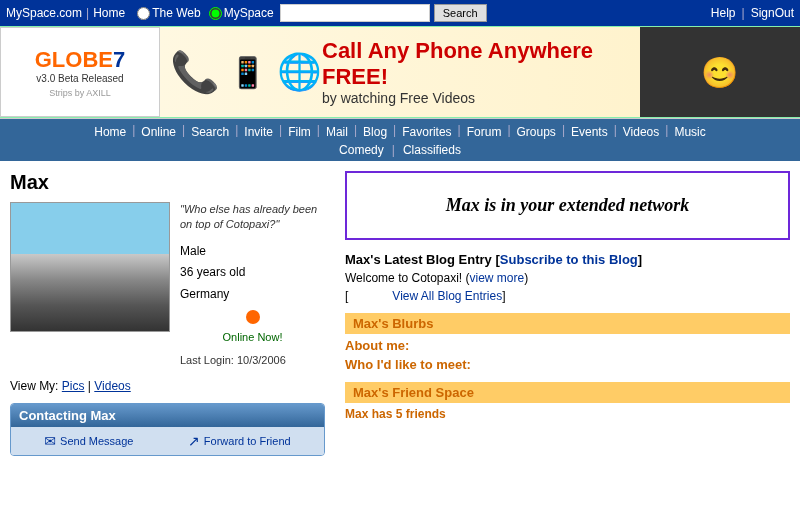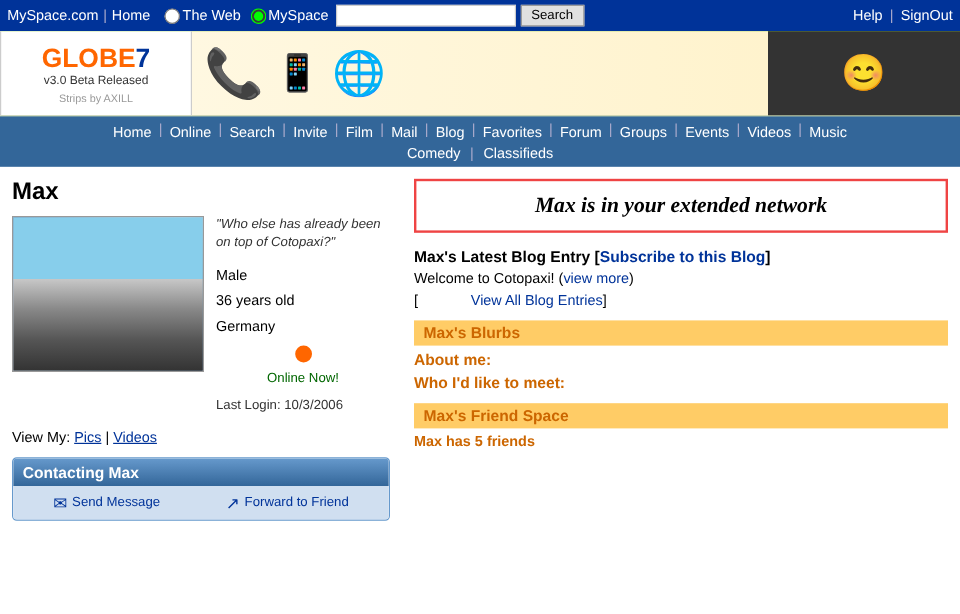--- a/index.html
+++ b/index.html
@@ -23,22 +23,22 @@
     #top-bar .radio-group input[type=radio] { accent-color: #0f0; }
     #top-bar .search-box { display: flex; align-items: center; gap: 4px; }
     #top-bar .search-box input { height: 18px; width: 150px; font-size: 11px; border: 1px solid #ccc; padding: 0 3px; }
     #top-bar .search-box button { height: 18px; font-size: 11px; padding: 0 8px; background: #e0e0e0; border: 1px solid #999; cursor: pointer; }
     #top-bar .right-links { margin-left: auto; display: flex; gap: 6px; align-items: center; }
     #top-bar .right-links span { color: #aac; }
 
     
     #banner {
       width: 800px;
-      height: 71px;
-      background: #84cc16;
+      height: 93px;
+      background: #86efac;
       display: flex;
       align-items: center;
       border-bottom: 1px solid #ccc;
       overflow: hidden;
     }
     #banner .logo-area {
       width: 160px;
       min-width: 160px;
       height: 90px;
       background: #fff;
@@ -236,22 +236,22 @@
       text-decoration: none;
     }
     #contact-box .action-icon { font-size: 14px; }
 
     
     #right-col {
       flex: 1;
       padding: 10px;
     }
     #extended-network-box {
-      border: 2px solid #ef4444;
-      padding: 10px;
+      border: 2px solid #6d28d9;
+      padding: 22px;
       text-align: center;
       margin-bottom: 12px;
     }
     #extended-network-box p {
       font-size: 18px;
       font-weight: bold;
       font-style: italic;
       font-family: Georgia, serif;
     }
 
@@ -328,20 +328,24 @@
       <span>GLOBE</span>7
     </div>
     <div class="version">v3.0 Beta Released</div>
     <div class="strips">Strips by AXILL</div>
   </div>
   <div class="ad-content">
     <div class="ad-icons">
       <span class="phone-icon">📞</span>
       <span class="mobile-icon">📱</span>
       <span class="globe-icon">🌐</span>
+    </div>
+    <div class="ad-text">
+      <div class="ad-headline">Call Any Phone Anywhere FREE!</div>
+      <div class="ad-sub">by watching Free Videos</div>
     </div>
   </div>
   <div class="download-btn">
     <span class="smiley">😊</span>
   </div>
 </div>
 
 <div id="main-nav">
   <div class="nav-links">
     <a>Home</a>

